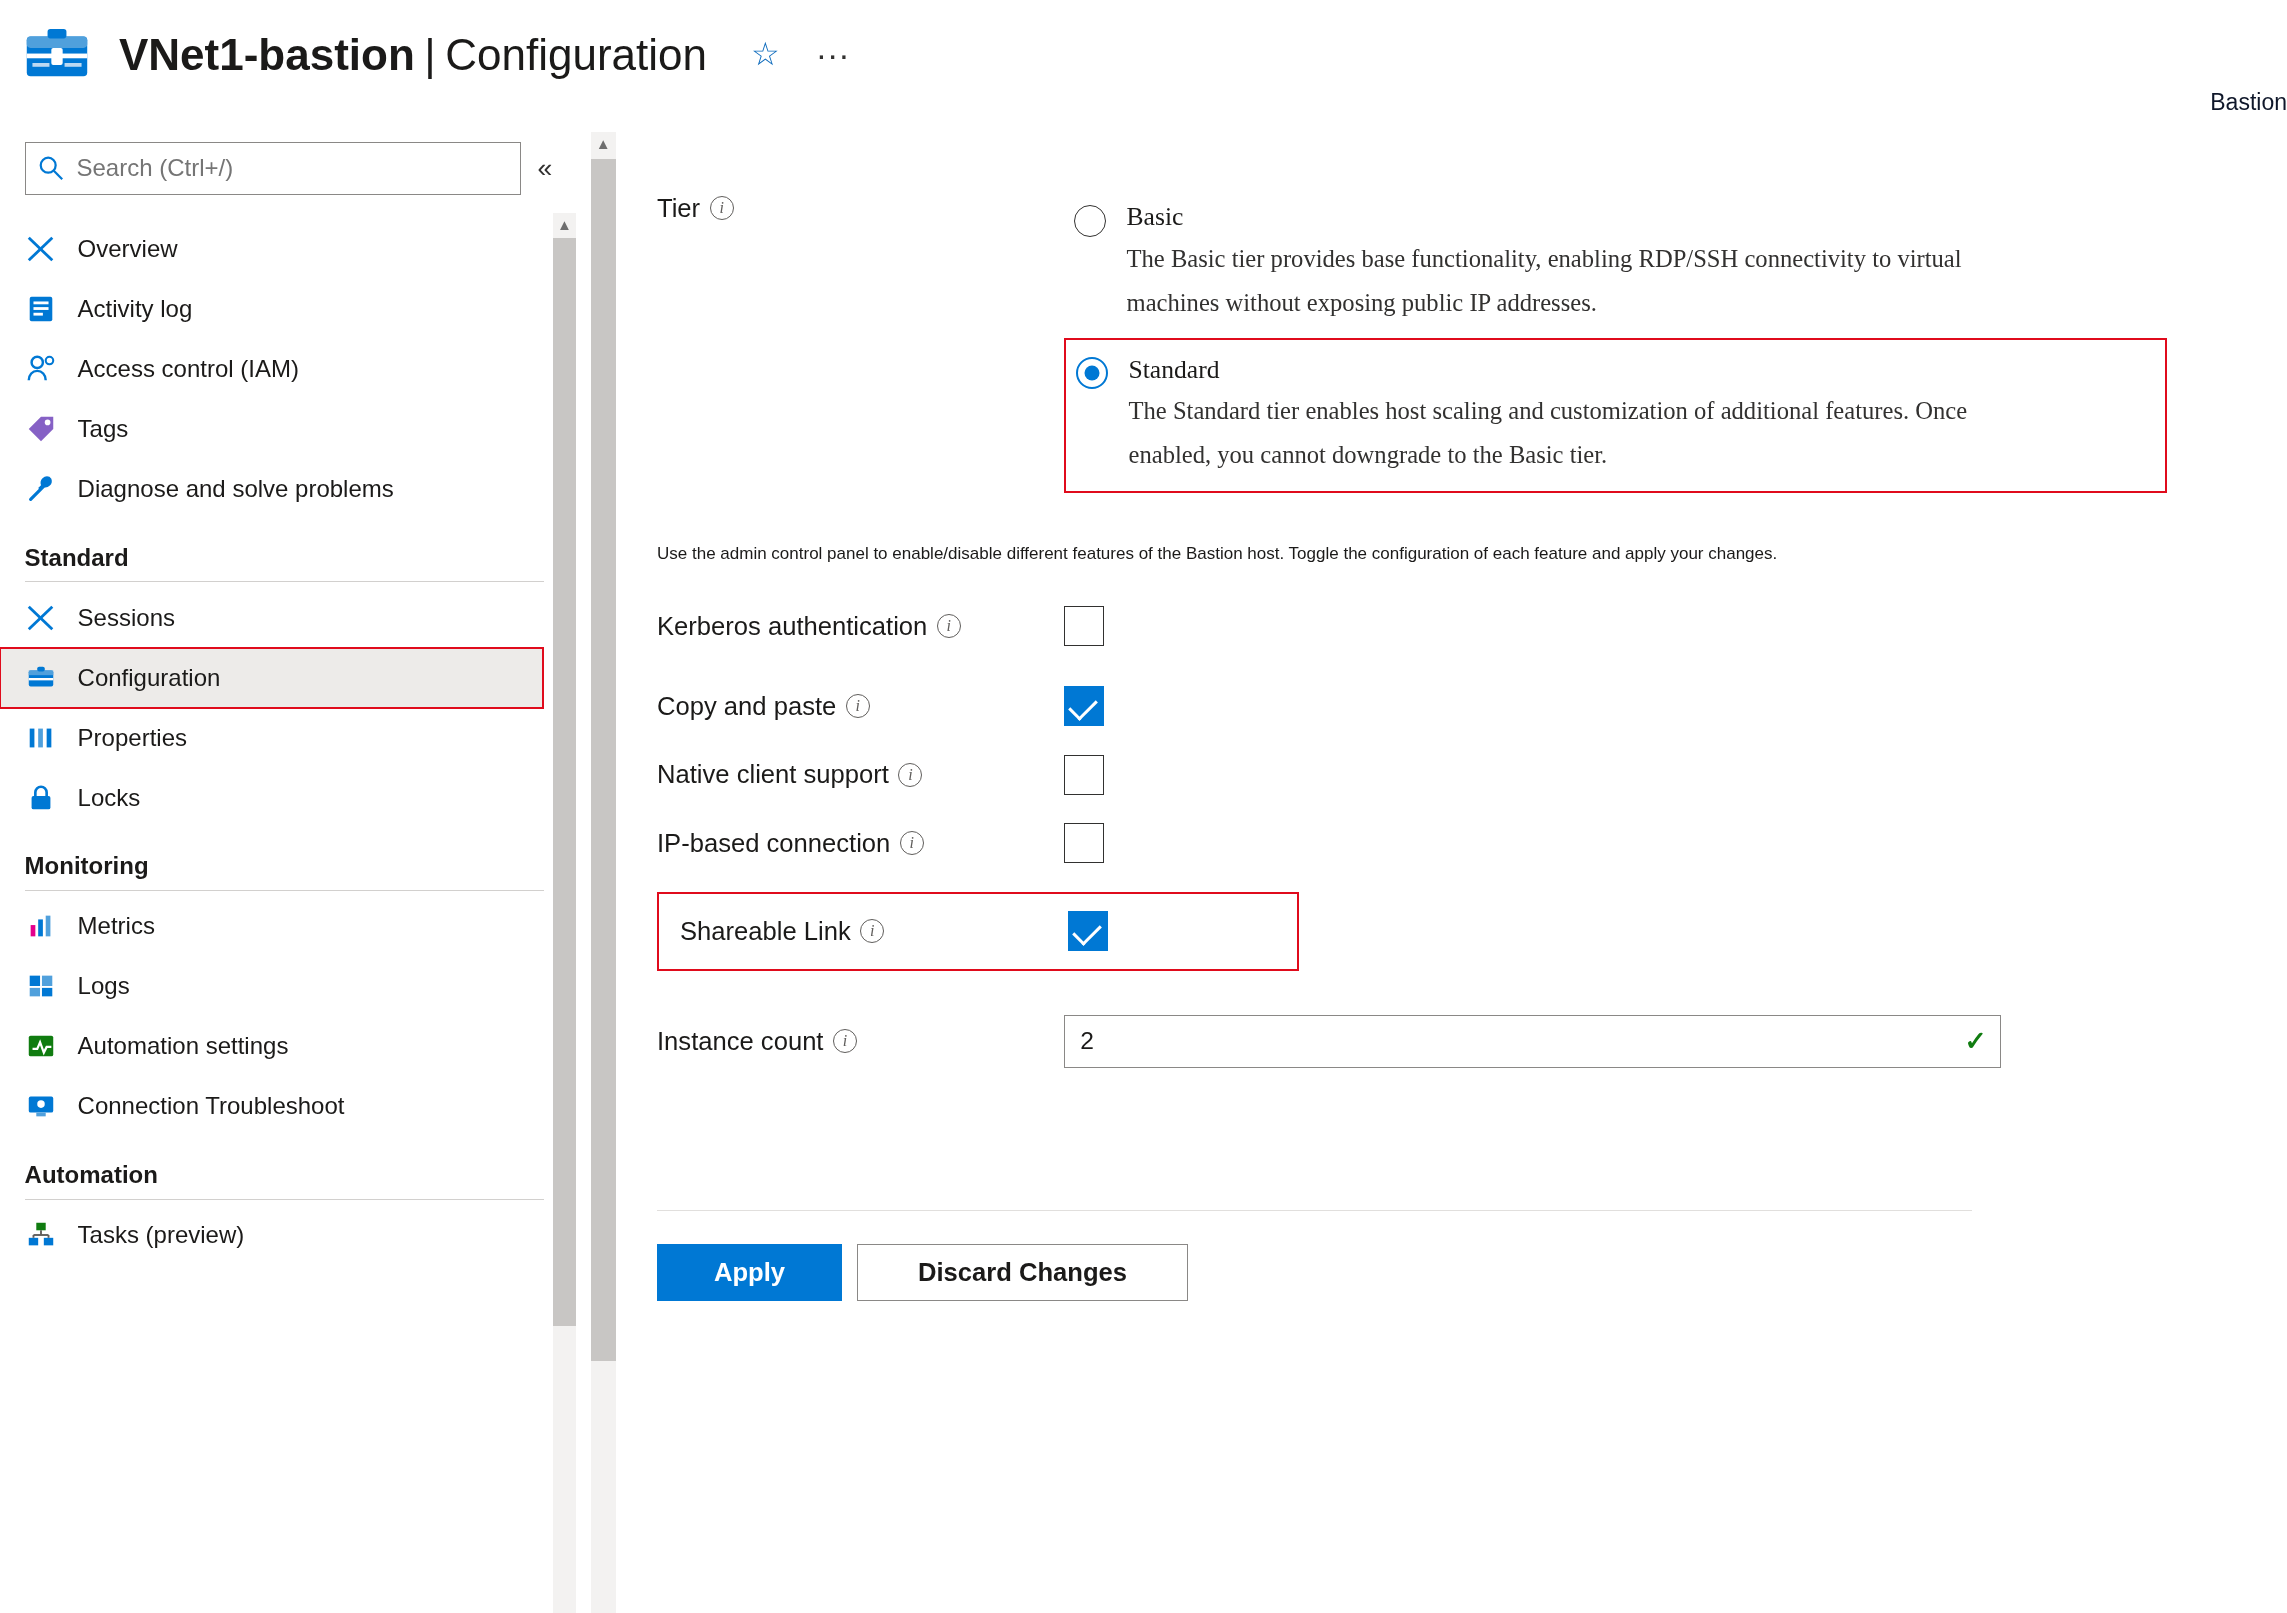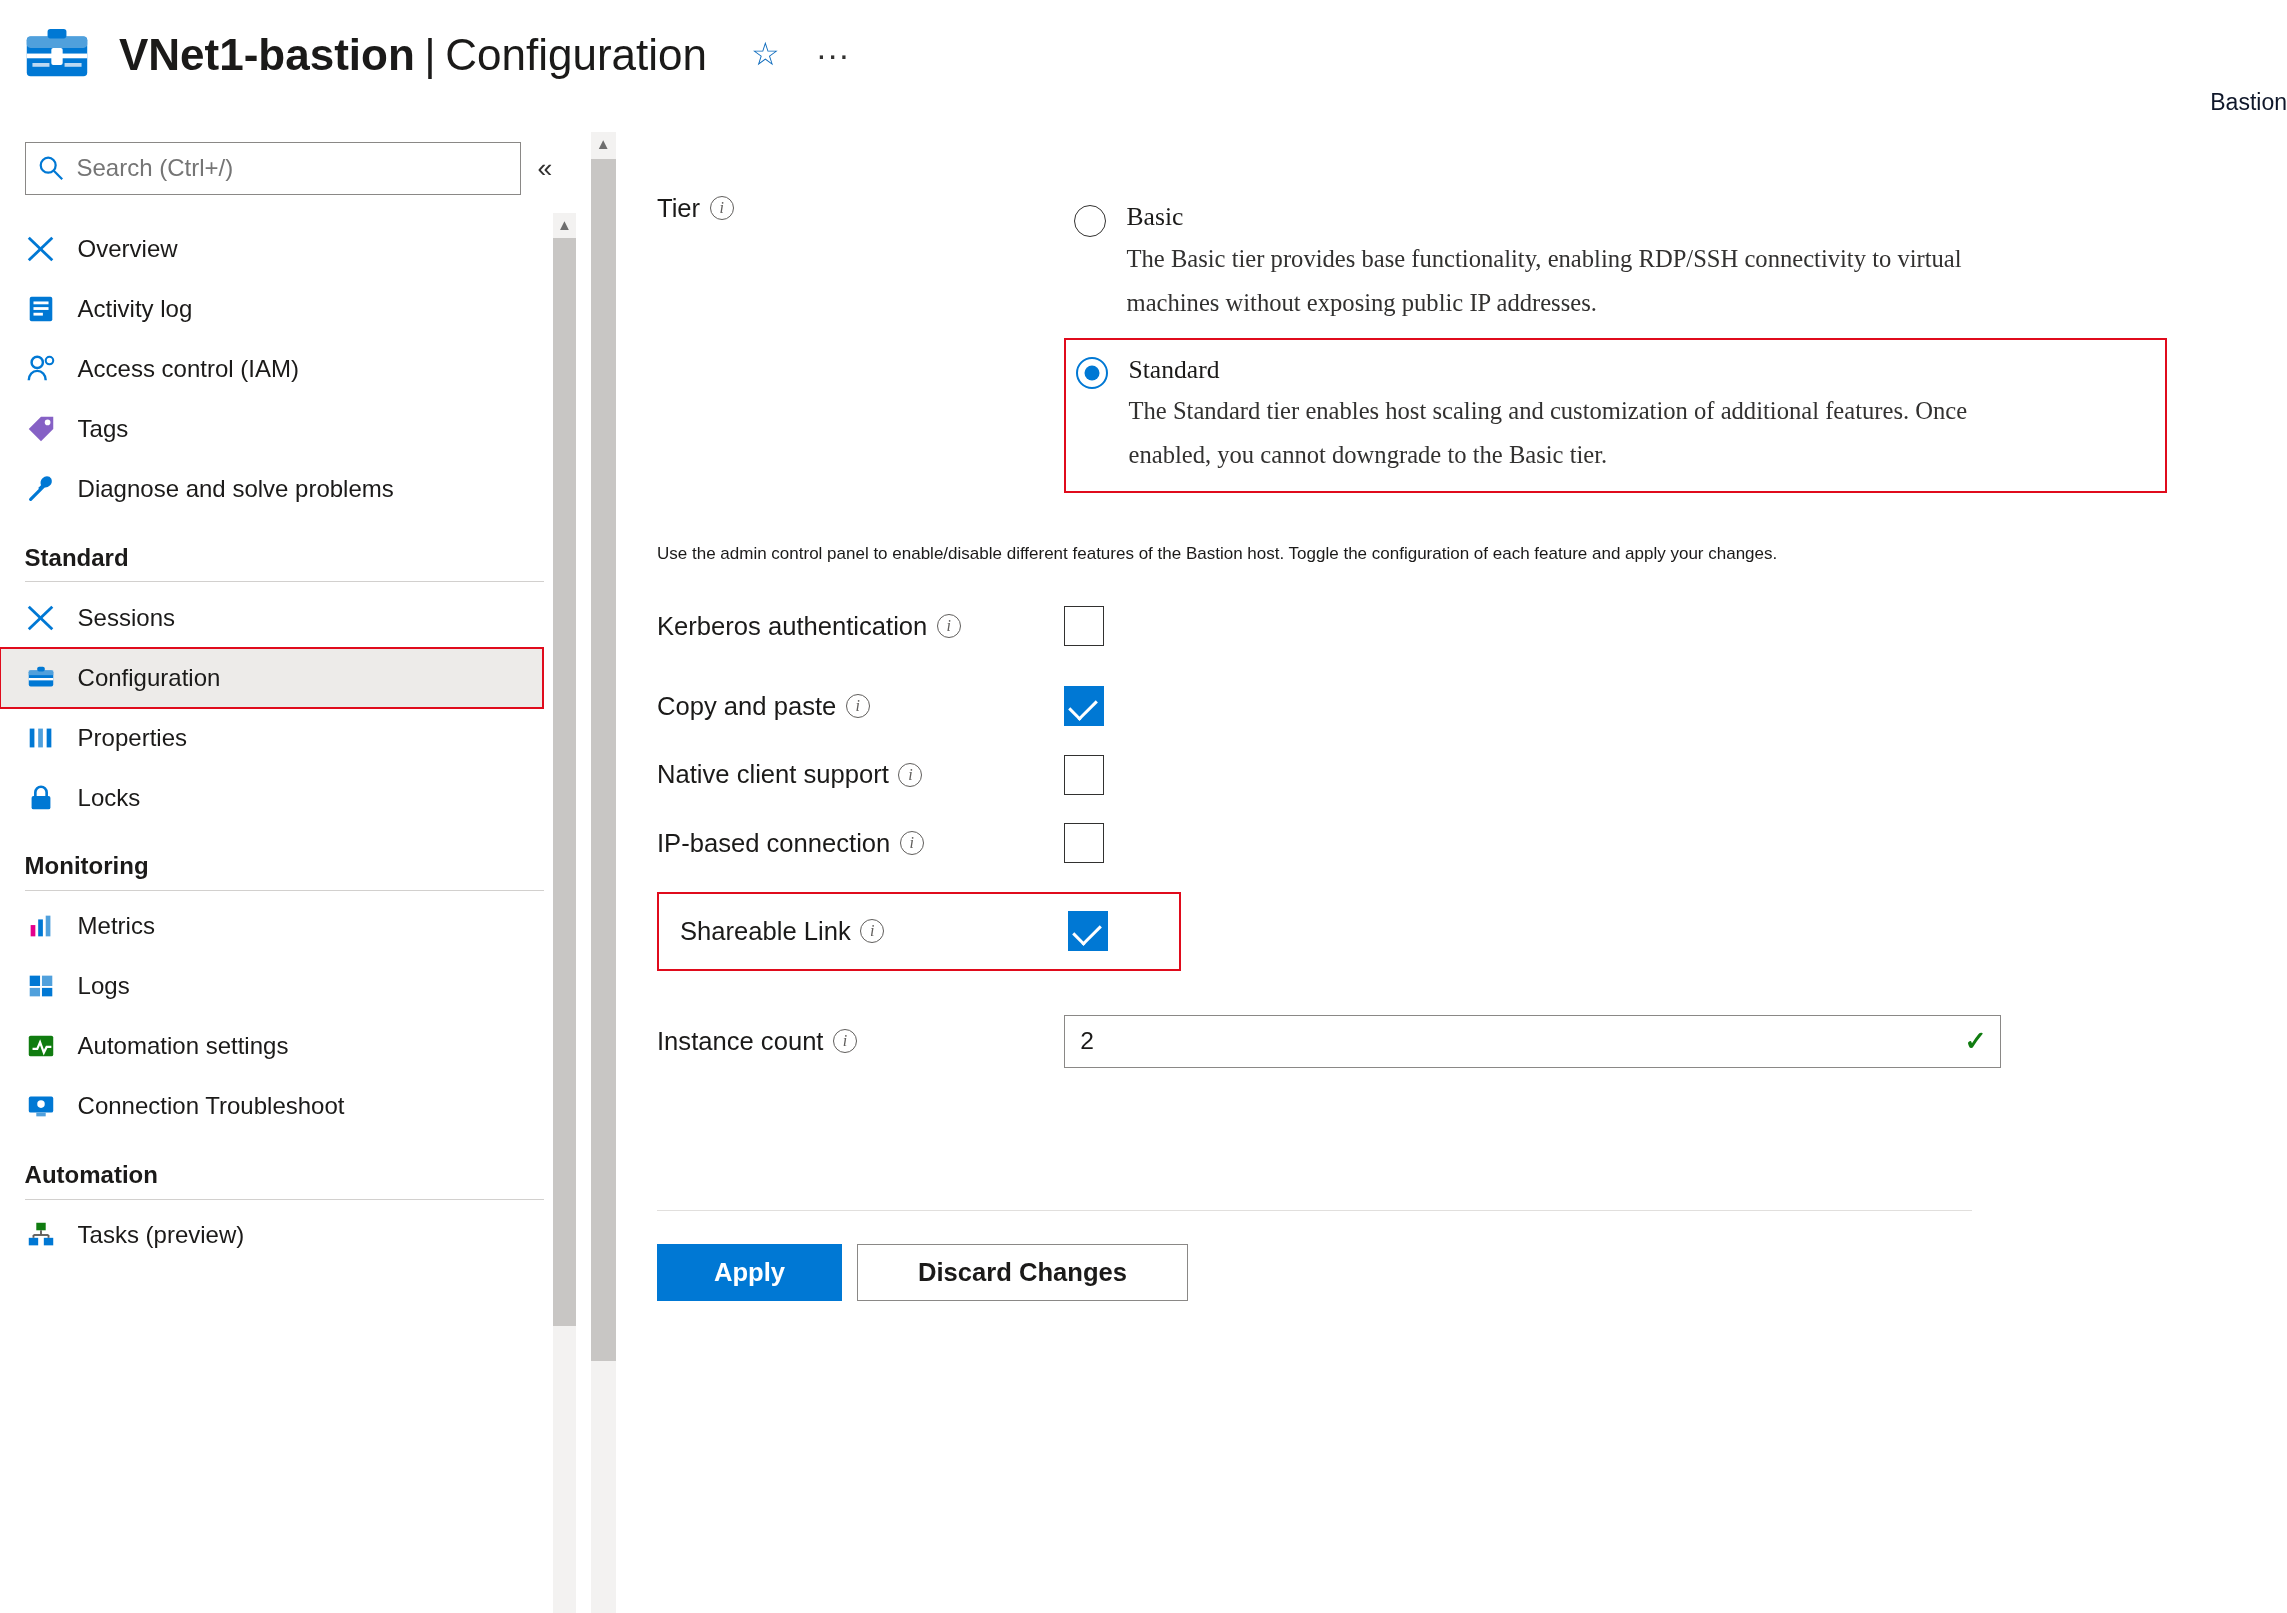--- a/index.html
+++ b/index.html
@@ -352,21 +352,21 @@
     top: 5.7px;
     width: 13.2px;
     height: 23px;
     border: solid #fff;
     border-width: 0 3.8px 3.8px 0;
     transform: rotate(45deg);
   }
   .row-highlight {
     border: 2.8px solid #e00b1c;
     padding: 7.6px 0 7.6px 0;
-    width: 524px;
+    width: 642px;
     box-sizing: border-box;
     margin-top: 19px;
     display: flex;
     align-items: center;
     height: 79px;
   }
   .row-highlight .toggle-label {
     width: 388px;
     flex: 0 0 388px;
     padding-left: 21px;

